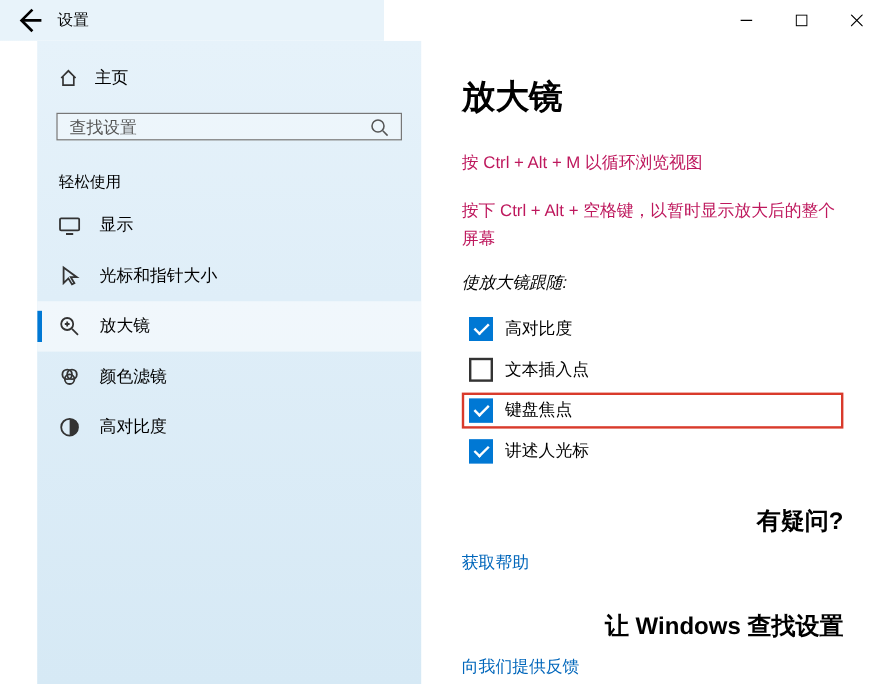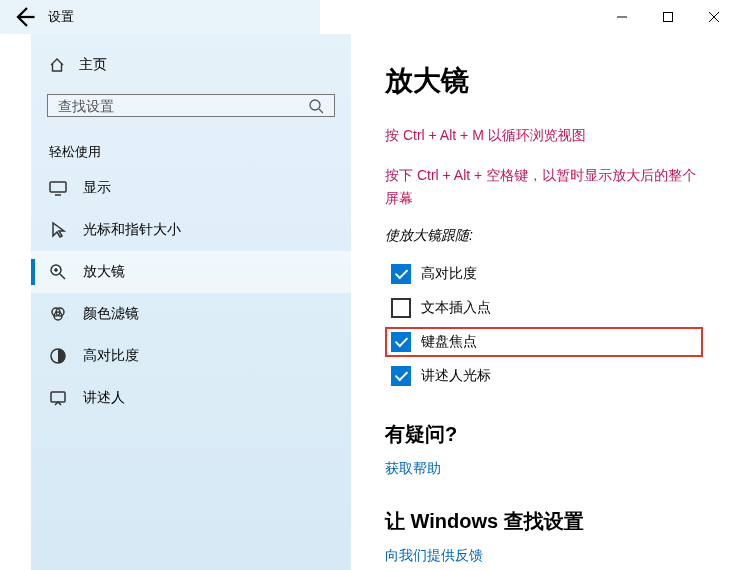--- a/index.html
+++ b/index.html
@@ -98,21 +98,21 @@
     display: flex; align-items: center; justify-content: center;
     cursor: pointer;
   }
   .checkbox.checked { background: #0078d4; border-color: #0078d4; }
   .checkbox.checked::after {
     content: ""; width: 5px; height: 10px;
     border: solid #fff; border-width: 0 2px 2px 0;
     transform: rotate(45deg) translate(-1px,-1px);
   }
 
-  .section-heading { font-size: 20px; font-weight: 600; margin-top: 30px; margin-bottom: 12px; }
+  .section-heading { font-size: 20px; font-weight: 600; margin-top: 30px; margin-bottom: 12px; text-align: right; }
   .link { color: #0066bb; font-size: 14px; cursor: pointer; }
 </style>
 </head>
 <body>
 
 <div class="titlebar">
   <div class="titlebar-left">
     <div class="back-btn">
       <svg viewBox="0 0 16 16">
           <path d="M10 2 L4 8 L10 14" stroke="#000" stroke-width="1.5" fill="none"></path>
@@ -199,29 +199,20 @@
     </div>
     <div class="nav-item">
       <span class="nav-icon">
           <svg viewBox="0 0 18 18">
             <circle cx="9" cy="9" r="7"></circle>
             <path d="M9 2 A7 7 0 0 1 9 16 Z" fill="#333" stroke="none"></path>
           </svg>
         </span>
       <span>高对比度</span>
     </div>
-    <div class="nav-item">
-      <span class="nav-icon">
-          <svg viewBox="0 0 18 18">
-            <rect x="2" y="3" width="14" height="10" rx="1"></rect>
-            <path d="M6 16 L9 13 L12 16"></path>
-          </svg>
-        </span>
-      <span>讲述人</span>
-    </div>
   </div>
 
   <div class="content">
     <div class="page-heading">放大镜</div>
     <div class="hint">按 Ctrl + Alt + M 以循环浏览视图</div>
     <div class="hint">按下 Ctrl + Alt + 空格键，以暂时显示放大后的整个屏幕</div>
     <div class="follow-label">使放大镜跟随:</div>
 
     <div id="checks-container">
         <div class="check-row">

